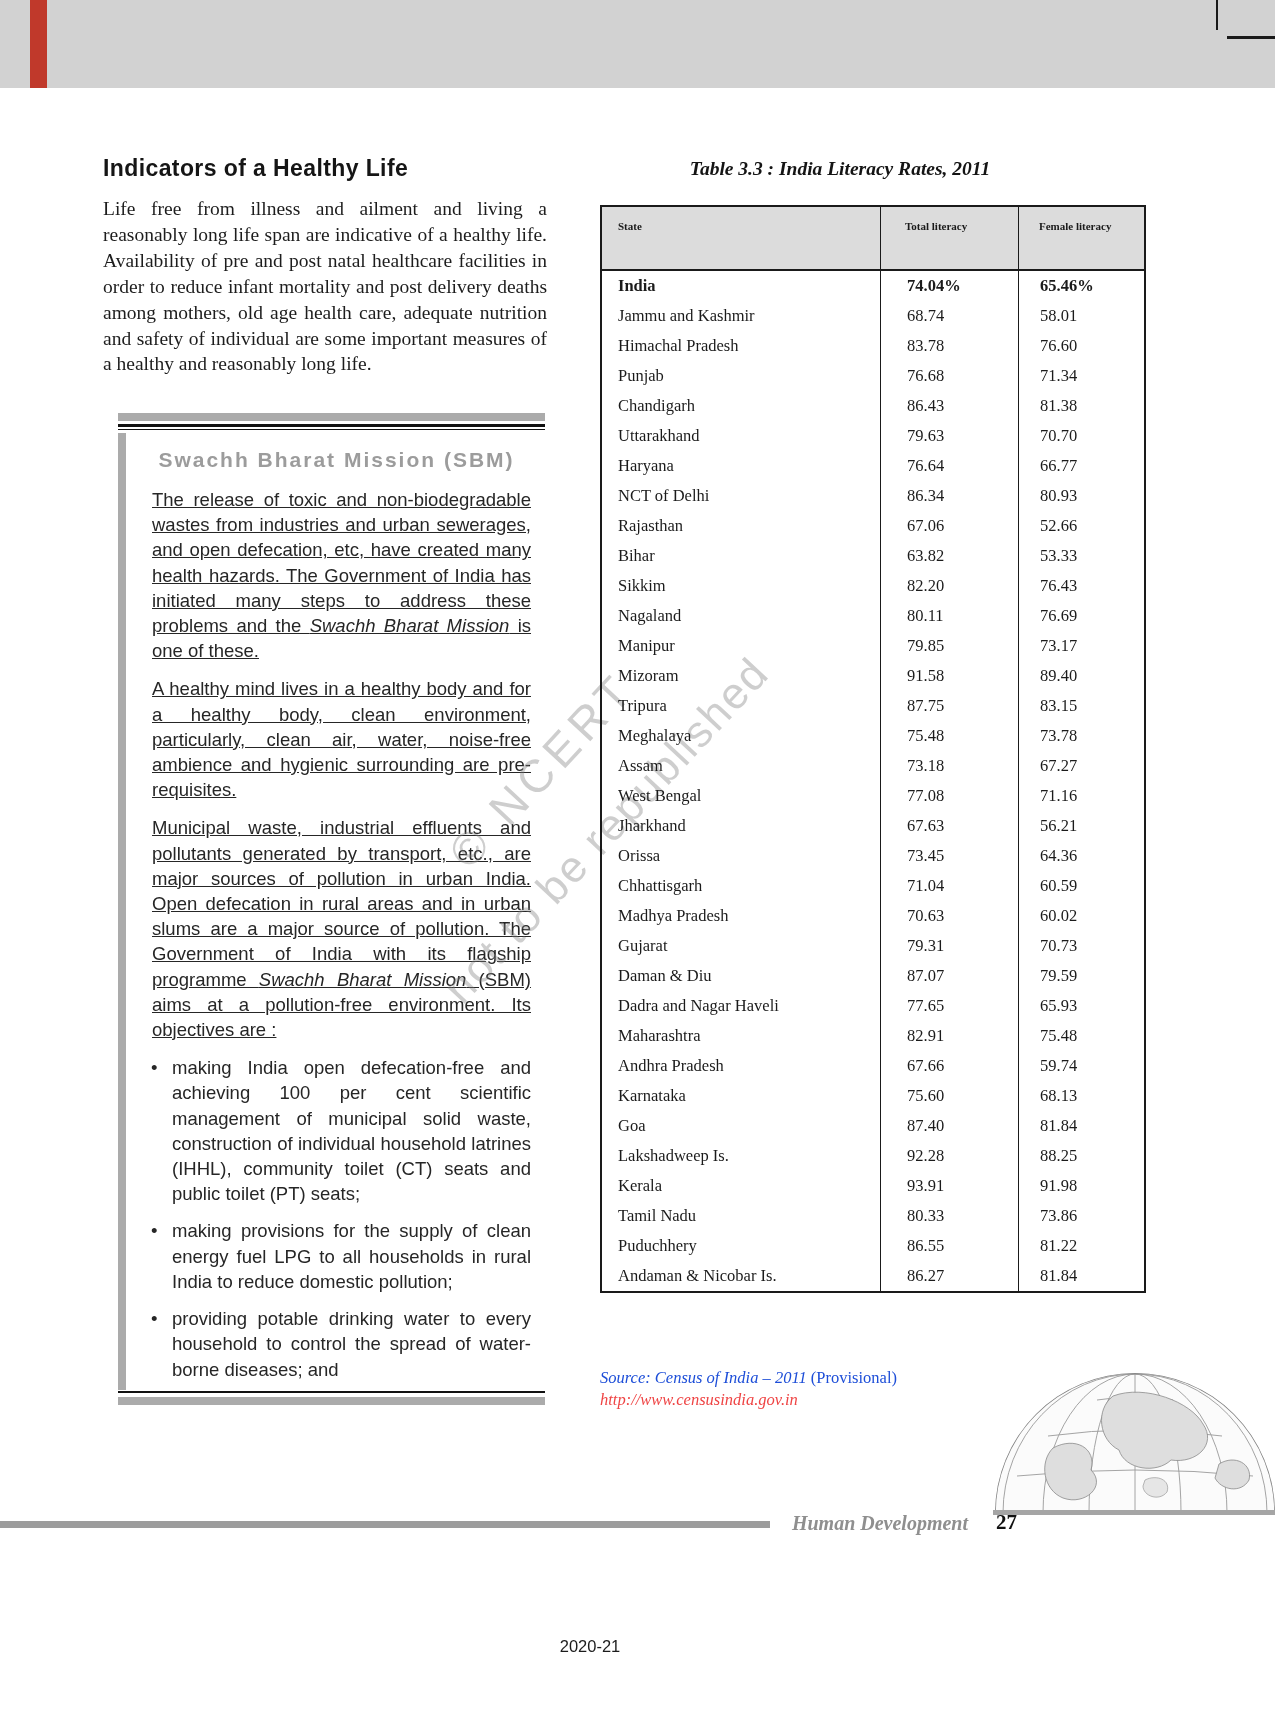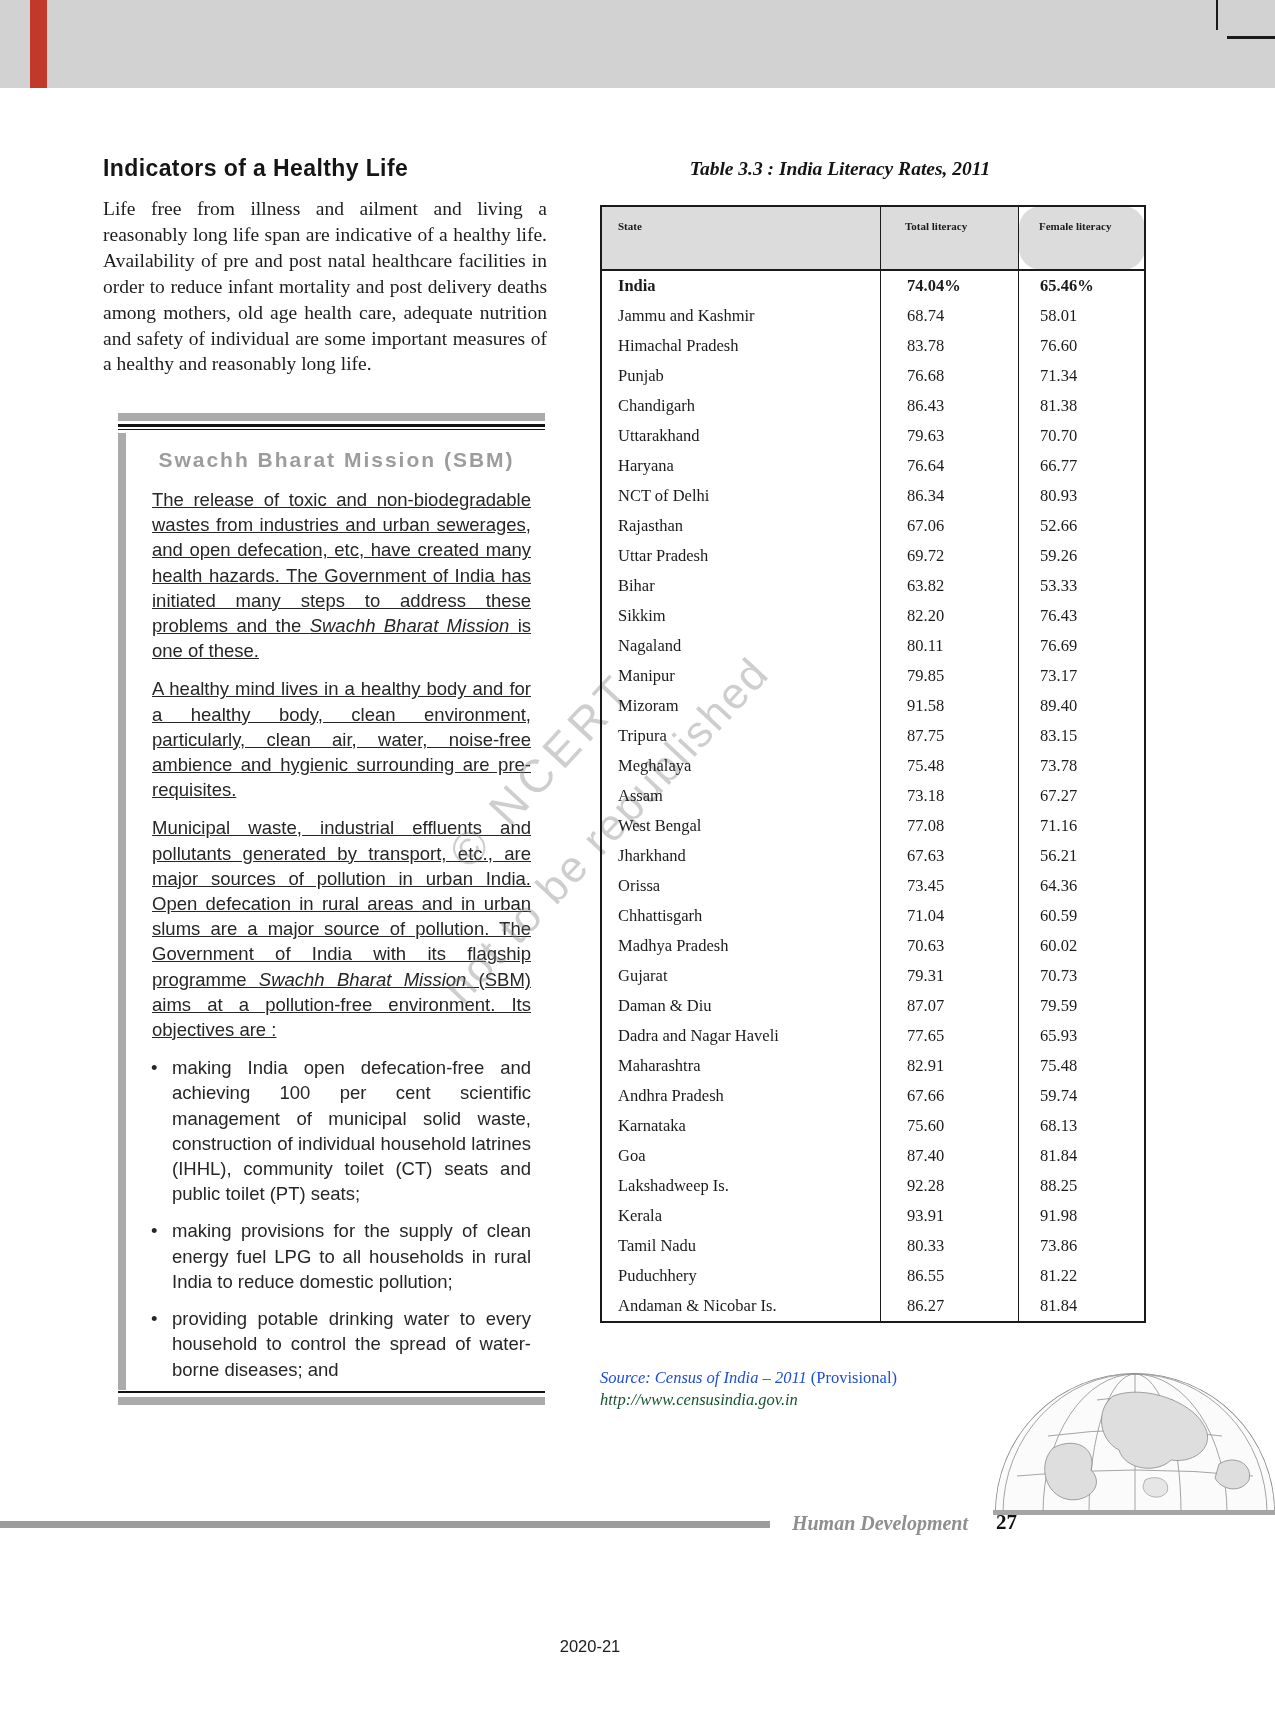--- a/index.html
+++ b/index.html
@@ -49,31 +49,31 @@
   .lit-table{position:absolute;left:600px;top:205px;border-collapse:collapse;
              table-layout:fixed;width:480px;font-size:16.5px;color:#1b1b1b;}
   .lit-table th,.lit-table td{border-left:1.5px solid #1a1a1a;padding:0;margin:0;}
   .lit-table th:first-child,.lit-table td:first-child{border-left:none;}
   .lit-table{border:2px solid #1a1a1a;}
   .lit-table thead th{background:#dcdcdc;border-bottom:2.5px solid #1a1a1a;
              font-weight:bold;font-size:11px;text-align:left;vertical-align:top;
              padding:8px 0 8px 0;height:46px;line-height:22px;}
   .th-state{width:262px;padding-left:16px !important;}
   .th-total{width:113px;padding-left:24px !important;}
-  .th-female{width:105px;padding-left:20px !important;border-radius:22px;}
+  .th-female{width:105px;padding-left:20px !important;}
   .lit-table td{height:30px;vertical-align:middle;line-height:1;}
   .td-state{padding-left:16px !important;}
   .td-total{padding-left:26px !important;}
   .td-female{padding-left:21px !important;}
   .lit-table tr.strong td{font-weight:bold;}
 
   .source-note{position:absolute;left:600px;top:1366px;width:470px;font-size:16.5px;
                line-height:24px;color:#1d4ed8;}
   .source-note em,.source-url{font-style:italic;}
-  .source-url{position:absolute;left:600px;top:1390px;font-size:16.5px;color:#14532d;}
+  .source-url{position:absolute;left:600px;top:1390px;font-size:16.5px;color:#ef4444;}
 
   
   .footer-rule{position:absolute;left:0;top:1521px;width:770px;height:7px;background:#9c9c9c;}
   .chapter-name{position:absolute;left:770px;top:1512px;width:198px;text-align:right;
                 font-weight:bold;font-style:italic;font-size:20px;color:#8f8f8f;}
   .page-number{position:absolute;left:996px;top:1510px;font-weight:bold;font-size:21px;color:#111;}
   .globe-wrap{position:absolute;left:995px;top:1368px;width:280px;height:146px;}
   .globe-base{position:absolute;left:993px;top:1510px;width:282px;height:5px;background:#a5a5a5;}
   .year-label{position:absolute;left:520px;top:1637px;width:140px;text-align:center;
               font-family:"Liberation Sans", sans-serif;font-size:16.5px;color:#1c1c1c;}
@@ -176,25 +176,20 @@
         </tr>
         <tr>
           <td class="td-state">NCT of Delhi</td>
           <td class="td-total">86.34</td>
           <td class="td-female">80.93</td>
         </tr>
         <tr>
           <td class="td-state">Rajasthan</td>
           <td class="td-total">67.06</td>
           <td class="td-female">52.66</td>
-        </tr>
-        <tr>
-          <td class="td-state">Uttar Pradesh</td>
-          <td class="td-total">69.72</td>
-          <td class="td-female">59.26</td>
         </tr>
         <tr>
           <td class="td-state">Bihar</td>
           <td class="td-total">63.82</td>
           <td class="td-female">53.33</td>
         </tr>
         <tr>
           <td class="td-state">Sikkim</td>
           <td class="td-total">82.20</td>
           <td class="td-female">76.43</td>

